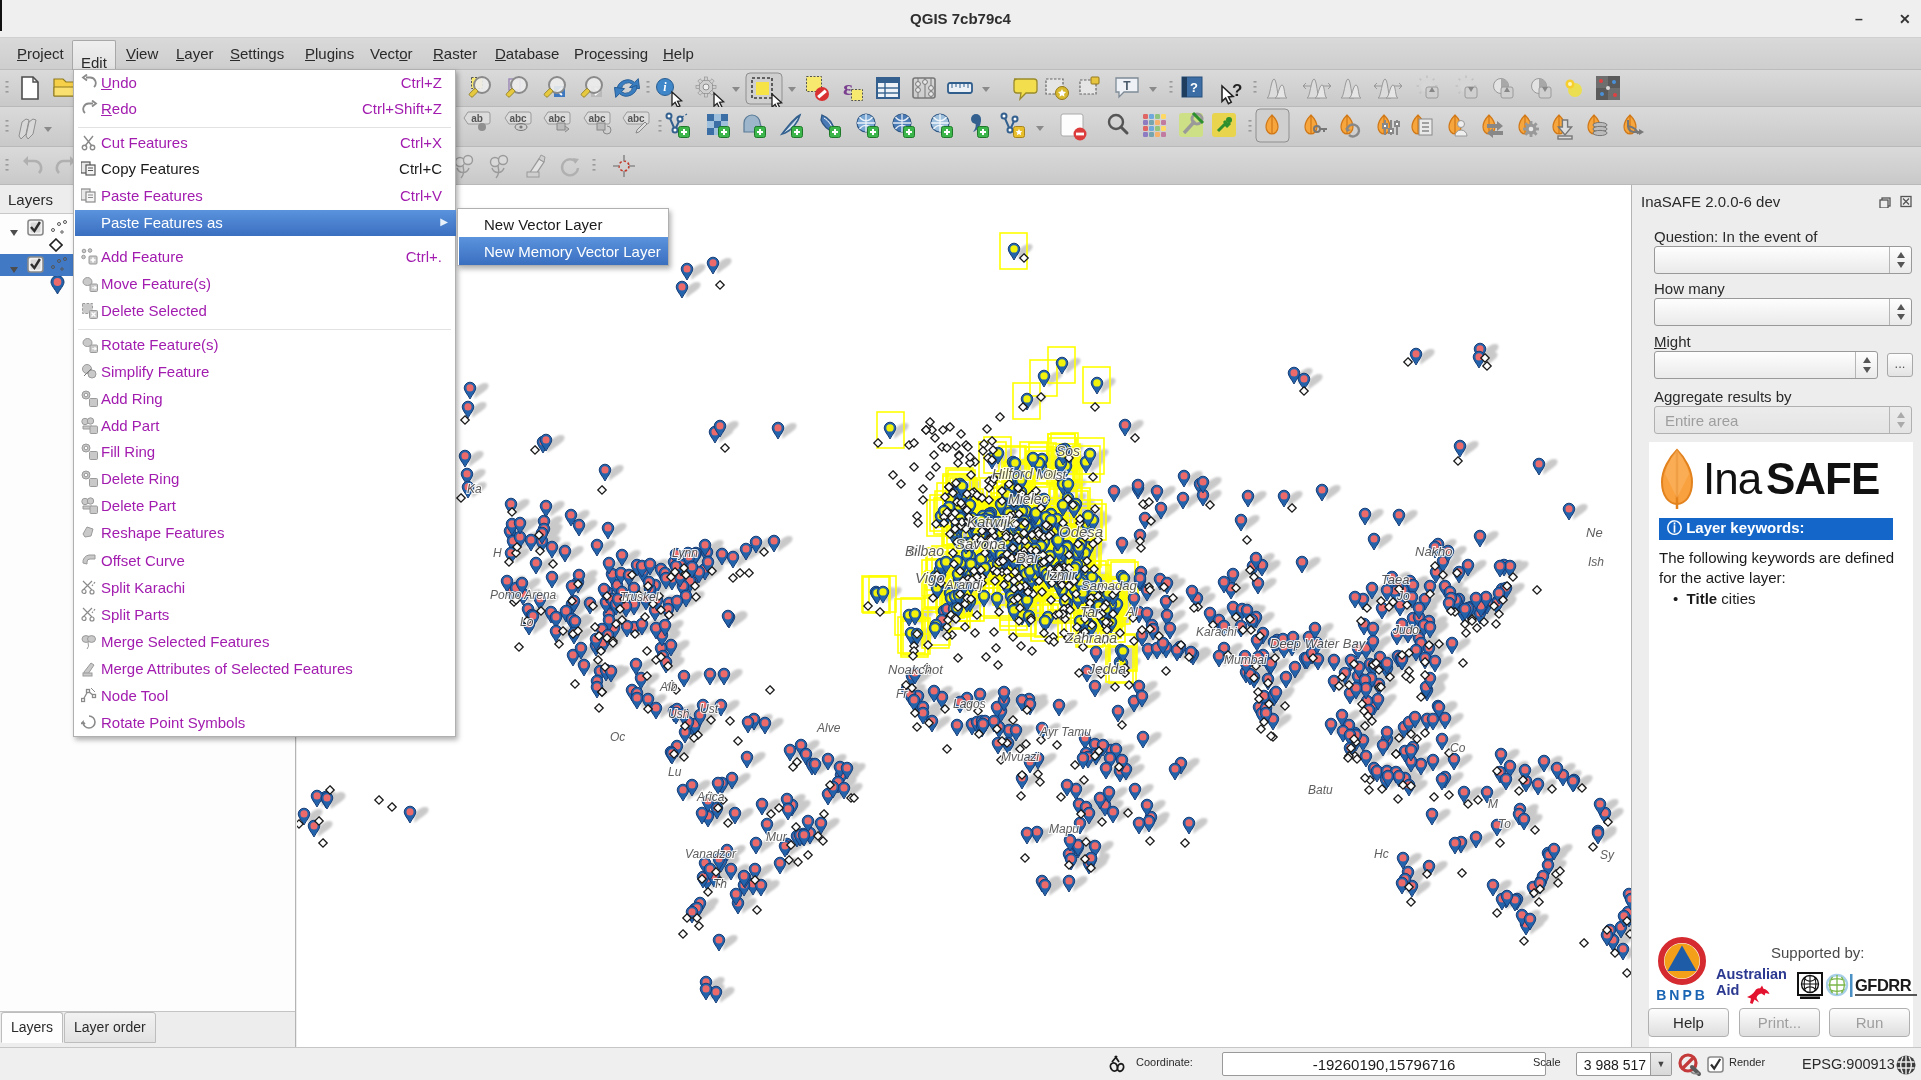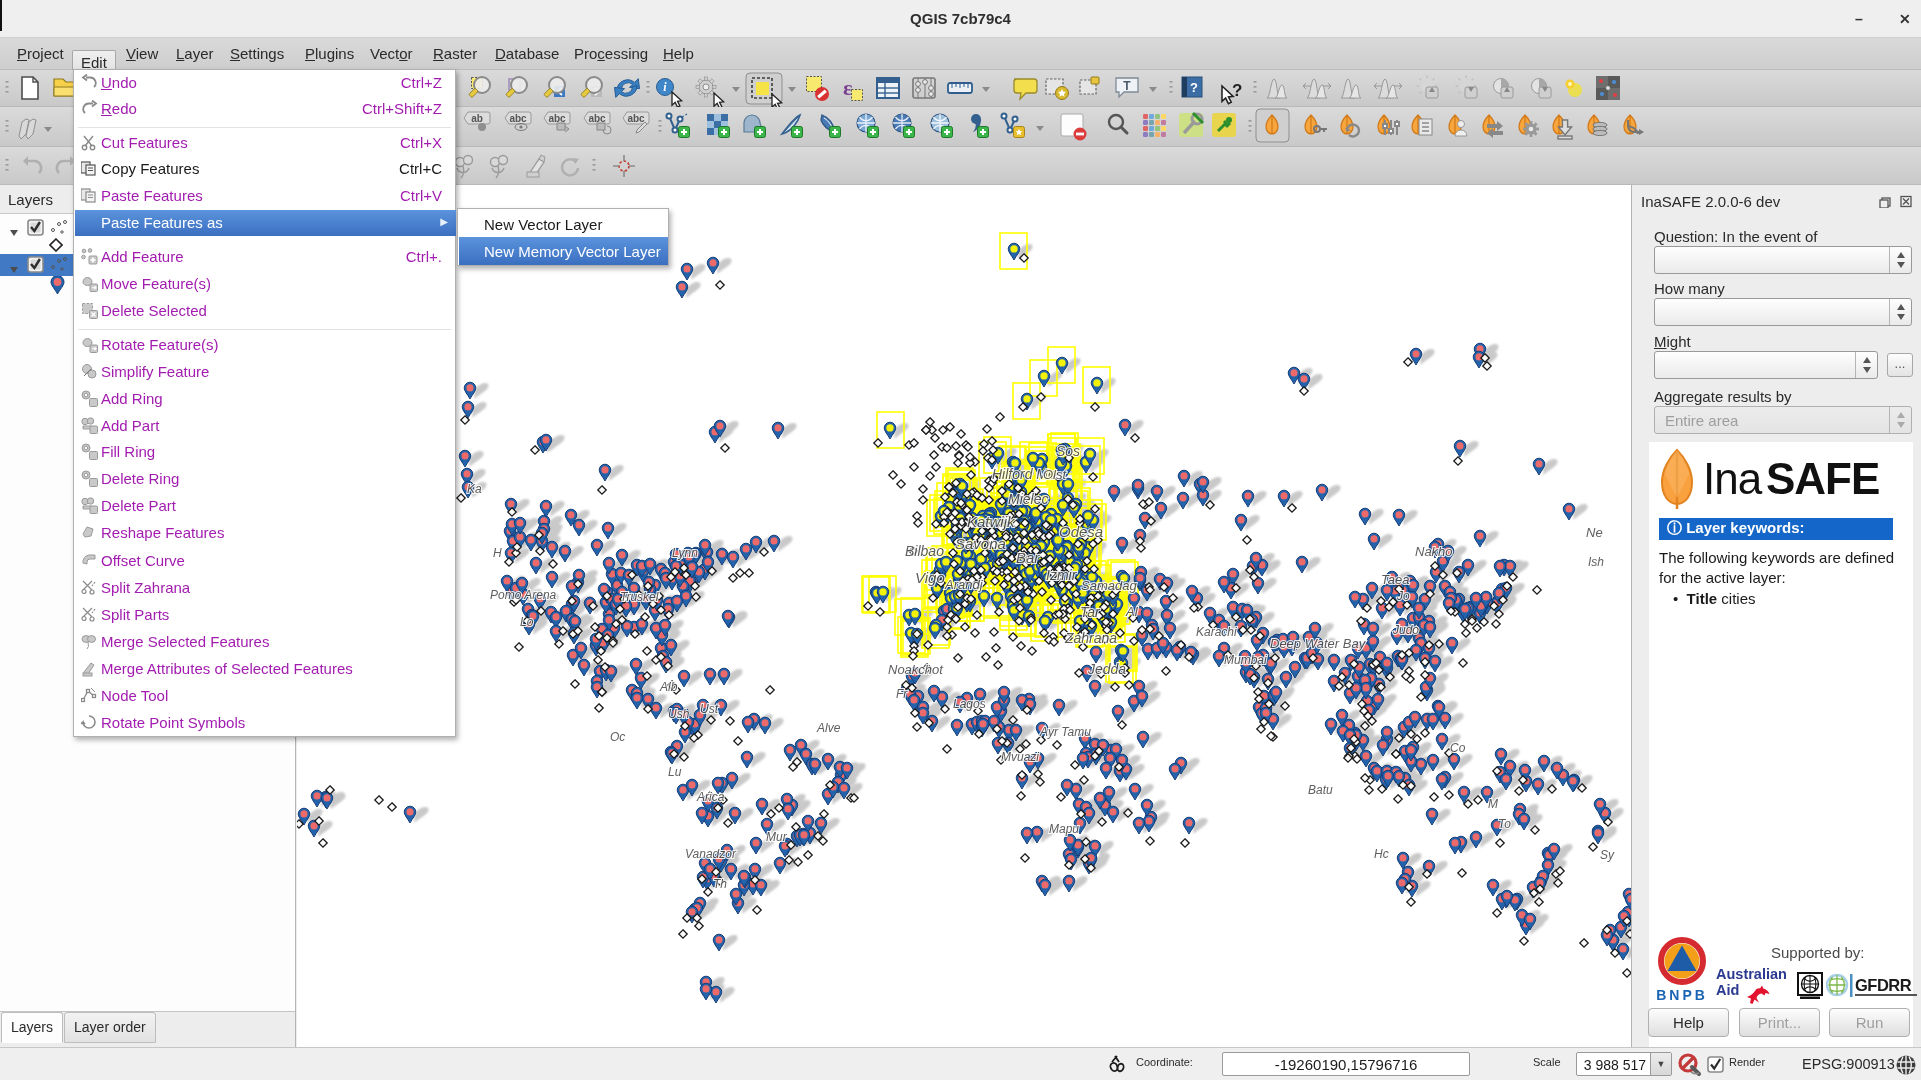--- a/index.html
+++ b/index.html
@@ -2,21 +2,21 @@
 <html><head><meta charset="utf-8"><style>
 *{margin:0;padding:0;box-sizing:border-box}
 html,body{width:1921px;height:1080px;overflow:hidden;font-family:"Liberation Sans",sans-serif}
 #root{position:relative;width:1921px;height:1080px;background:#ededed}
 #tbar{position:absolute;left:0;top:0;width:1921px;height:38px;background:#efefef;border-bottom:1px solid #d0d0d0}
 #tbar .tt{position:absolute;left:0;right:0;top:10px;text-align:center;font-size:15px;font-weight:bold;color:#2e2e2e}
 #tbar .notch{position:absolute;left:0;top:0;width:2px;height:31px;background:#111}
 #tbar .wbtn{position:absolute;top:11px;color:#333;font-size:14px;font-weight:bold}
 #mbar{position:absolute;left:0;top:38px;width:1921px;height:32px;background:linear-gradient(#d9d9d9,#cecece);border-bottom:1px solid #bcbcbc}
 #mbar .mb{position:absolute;font-size:15px;color:#2a2a2a;top:7px}
-#mbar .mb.act{background:linear-gradient(#efefef,#dcdcdc);border:1px solid #a8a8a8;border-bottom:none;border-radius:2px 2px 0 0;padding:3px 8px 12px;top:12px;margin-left:-9px}
+#mbar .mb.act{background:linear-gradient(#efefef,#dcdcdc);border:1px solid #a8a8a8;border-bottom:none;border-radius:2px 2px 0 0;padding:13px 8px 12px;top:2px;margin-left:-9px}
 .trow{position:absolute;left:0;width:1921px;background:linear-gradient(#dadada,#c9c9c9);border-bottom:1px solid #b9b9b9}
 #tb1{top:70px;height:37px}#tb2{top:107px;height:40px}#tb3{top:147px;height:38px}
 #ldock{position:absolute;left:0;top:185px;width:296px;height:862px;background:#ededed;border-right:1px solid #b4b4b4}
 #ltitle{position:absolute;top:6px;left:8px;font-size:15px;color:#2a2a2a}
 #ltree{position:absolute;left:0;top:28px;width:295px;height:798px;background:#fdfdfd;border-top:1px solid #c8c8c8}
 .lrow{position:absolute;left:0;width:295px;height:22px}
 .lrow.sel{background:#4179c4}
 .ltri{position:absolute;left:9px;top:6px}
 .lchk{position:absolute;left:27px;top:2px}
 .lsym{position:absolute;left:49px;top:2px}
@@ -47,21 +47,21 @@
 #lkbul{position:absolute;left:24px;top:148px;font-size:15px;color:#1a1a1a}
 #supp{position:absolute;left:139px;top:759px;font-size:15px;color:#4a4a4a}
 #lg-bnpb{position:absolute;left:25px;top:751px}
 #lg-aus{position:absolute;left:84px;top:781px}
 #lg-wb{position:absolute;left:165px;top:787px}
 #lg-gf{position:absolute;left:194px;top:787px}
 .pbtn{position:absolute;top:823px;width:81px;height:29px;background:linear-gradient(#fdfdfd,#dedede);border:1px solid #b0b0b0;border-radius:4px;text-align:center;font-size:15px;color:#9e9e9e;line-height:27px}
 .pbtn.en{color:#2a2a2a}
 #sbar{position:absolute;left:0;top:1047px;width:1921px;height:33px;background:#efefef;border-top:1px solid #c6c6c6}
 #sbar .st{position:absolute;top:8px;font-size:11px;color:#2a2a2a}
-#coord{position:absolute;left:1222px;top:4px;width:248px;height:24px;border:1px solid #9a9a9a;border-radius:2px;background:#fff;font-size:15px;color:#1a1a1a;text-align:center;font-family:"Liberation Sans",sans-serif}
+#coord{position:absolute;left:1222px;top:4px;width:324px;height:24px;border:1px solid #9a9a9a;border-radius:2px;background:#fff;font-size:15px;color:#1a1a1a;text-align:center;font-family:"Liberation Sans",sans-serif}
 #scale{position:absolute;left:1576px;top:4px;width:96px;height:24px;background:#fff;border:1px solid #9a9a9a;border-radius:2px;font-size:14px;color:#1a1a1a}
 #scale span{position:absolute;right:25px;top:3.5px;white-space:nowrap}
 #scale .sdrop{position:absolute;right:0;top:0;width:21px;height:22px;background:linear-gradient(#ececec,#d8d8d8);border-left:1px solid #9a9a9a;font-size:9px;color:#444;text-align:center;line-height:22px}
 #emenu{position:absolute;left:73px;top:69px;width:383px;height:668px;background:#fff;border:1px solid #b0b0b0;box-shadow:2px 3px 5px rgba(0,0,0,0.3);z-index:50}
 .mi{position:absolute;left:1px;width:379px;height:26px;font-size:15px;color:#a21caf}
 .mi.en{color:#1a1a1a}
 .mi .mic{position:absolute;left:6px;top:4px}
 .mi .mlbl{position:absolute;left:26px;top:4px;white-space:nowrap}
 .mi .msc{position:absolute;right:12px;top:4px}
 .mi.hl{background:linear-gradient(#5b93dd,#3a6fc0);color:#fff;width:381px}
@@ -4004,21 +4004,21 @@
       </div>
       <div class="mi" style="top:505px">
         <span class="mic"><svg width="17" height="17" viewBox="0 0 17 17">
             <g stroke="#8a8a8a" fill="none" stroke-width="1.2">
               <path d="M2,2 l9,9 M11,2 l-9,9"></path>
               <circle cx="3" cy="12.5" r="2"></circle>
               <circle cx="11" cy="13" r="2"></circle>
               <path d="M14,3 l-3,4" stroke-dasharray="2,1.4"></path>
             </g>
           </svg></span>
-        <span class="mlbl">Split Zahrana</span>
+        <span class="mlbl">Split Karachi</span>
         <span class="msc"></span>
       </div>
       <div class="mi" style="top:532px">
         <span class="mic"><svg width="17" height="17" viewBox="0 0 17 17">
             <g stroke="#8a8a8a" fill="none" stroke-width="1.2">
               <path d="M2,2 l9,9 M11,2 l-9,9"></path>
               <circle cx="3" cy="12.5" r="2"></circle>
               <circle cx="11" cy="13" r="2"></circle>
               <path d="M14,3 l-3,4" stroke-dasharray="2,1.4"></path>
             </g>

